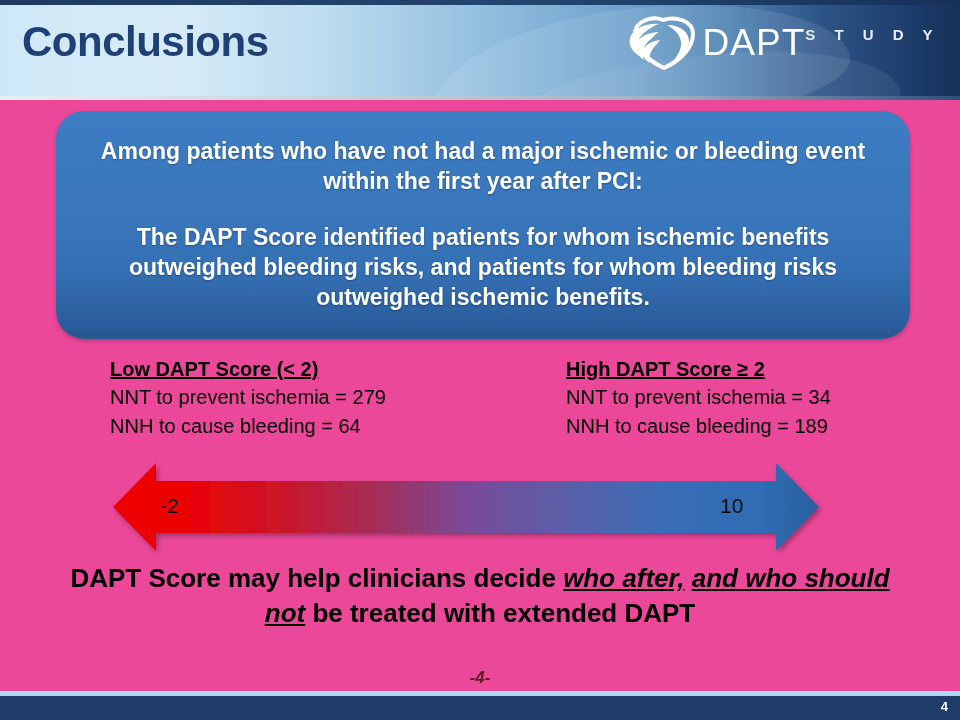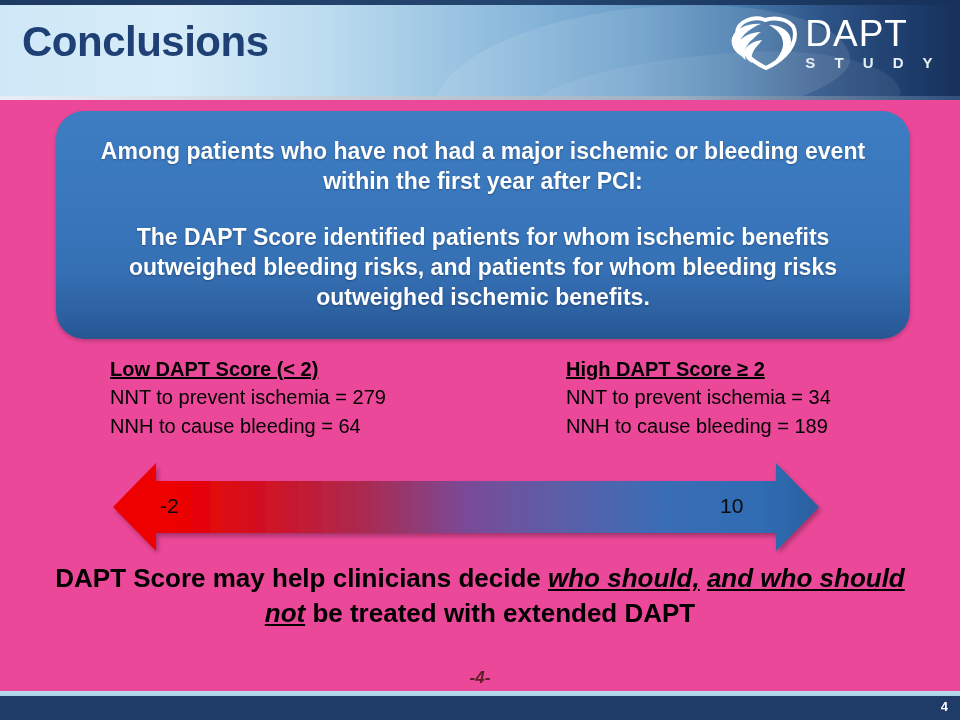--- a/index.html
+++ b/index.html
@@ -85,21 +85,21 @@
   #logo-block {
     position: absolute;
     right: 20px; top: 14px;
     display: flex;
     align-items: center;
     gap: 6px;
   }
   #logo-mark { display: block; }
   #logo-text {
     display: flex;
-    flex-direction: column;
+    flex-direction: row;
     line-height: 1;
   }
   #logo-dapt {
     font-size: 37px;
     font-weight: 400;
     color: #ffffff;
     letter-spacing: 1px;
   }
   #logo-study {
     font-size: 15px;
@@ -291,21 +291,21 @@
           <feDropShadow dx="2" dy="3" stdDeviation="2.4" flood-color="#000000" flood-opacity="0.32"></feDropShadow>
         </filter>
       </defs>
       <polygon points="5,52 48,8 48,26 668,26 668,8 711,52 668,96 668,78 48,78 48,96" fill="url(#arrowGrad)" filter="url(#arrowShadow)"></polygon>
     </svg>
     <span id="arrow-label-left">-2</span>
     <span id="arrow-label-right">10</span>
   </div>
 
   <div id="bottom-text">
-    <span>DAPT Score may help clinicians decide </span><span class="emph">who should,</span><span> </span><span class="emph">and who should not</span><span> be treated with extended DAPT</span>
+    <span>DAPT Score may help clinicians decide </span><span class="emph">who after,</span><span> </span><span class="emph">and who should not</span><span> be treated with extended DAPT</span>
   </div>
 
   <div id="footer-mark">-4-</div>
   <div id="bottom-accent"></div>
   <div id="bottom-bar"></div>
   <div id="page-number">4</div>
 
 </div>
 
 </body></html>

